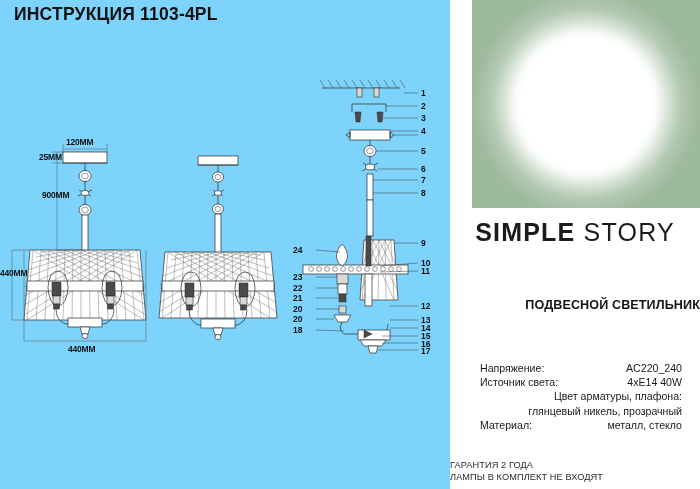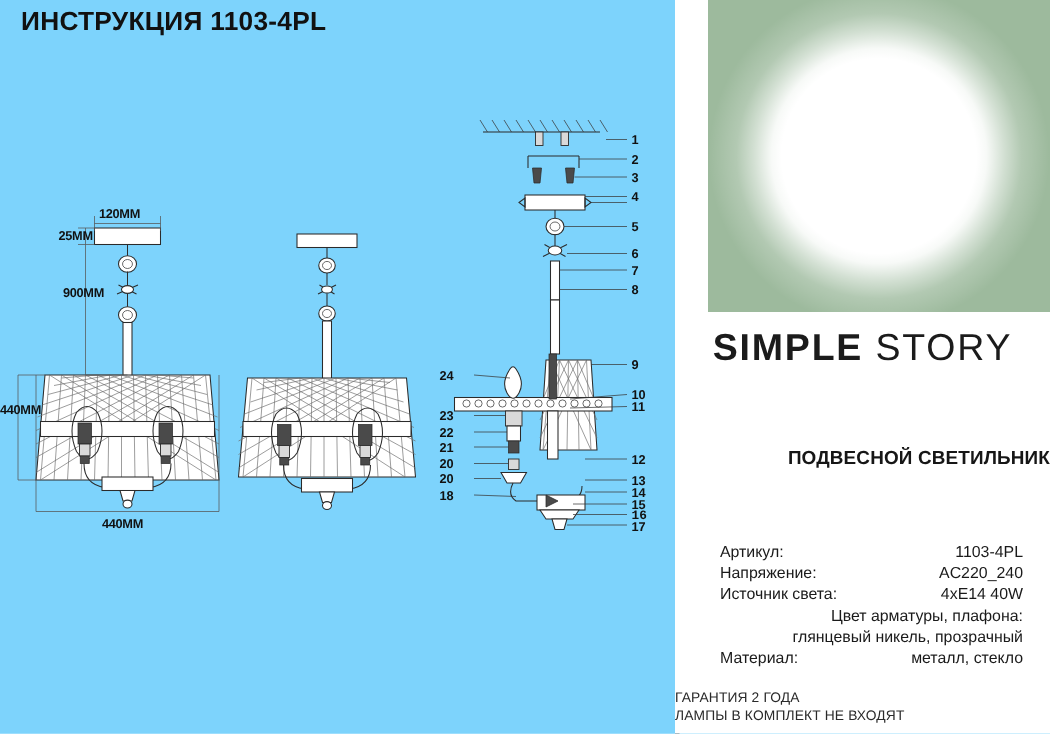--- a/index.html
+++ b/index.html
@@ -385,21 +385,21 @@
     <div class="callout" style="left:421px;top:164px;">6</div>
     <div class="callout" style="left:421px;top:175px;">7</div>
     <div class="callout" style="left:421px;top:188px;">8</div>
     <div class="callout" style="left:421px;top:238px;">9</div>
     <div class="callout" style="left:421px;top:258px;">10</div>
     <div class="callout" style="left:421px;top:266px;">11</div>
     <div class="callout" style="left:421px;top:301px;">12</div>
     <div class="callout" style="left:421px;top:315px;">13</div>
     <div class="callout" style="left:421px;top:323px;">14</div>
     <div class="callout" style="left:421px;top:331px;text-align:right;">15</div>
-    <div class="callout" style="left:421px;top:339px;font-family:Liberation Mono, monospace;">16</div>
+    <div class="callout" style="left:421px;top:339px;">16</div>
     <div class="callout" style="left:421px;top:346px;">17</div>
 
     <div class="callout" style="left:293px;top:245px;">24</div>
     <div class="callout" style="left:293px;top:272px;">23</div>
     <div class="callout" style="left:293px;top:283px;">22</div>
     <div class="callout" style="left:293px;top:293px;text-align:right;">21</div>
     <div class="callout" style="left:293px;top:304px;">20</div>
     <div class="callout" style="left:293px;top:314px;">20</div>
     <div class="callout" style="left:293px;top:325px;">18</div>
   </div>
@@ -412,24 +412,20 @@
       <div class="hero-glow"></div>
     </div>
 
     <div class="brand">
       <span class="b1">SIMPLE</span><span>&nbsp;</span><span class="b2">STORY</span>
     </div>
 
     <div class="product-type">ПОДВЕСНОЙ СВЕТИЛЬНИК</div>
 
     <div class="specs">
-      <div class="spec-row">
-        <span class="k">Артикул:</span>
-        <span class="v">1103-4PL</span>
-      </div>
       <div class="spec-row">
         <span class="k">Напряжение:</span>
         <span class="v">AC220_240</span>
       </div>
       <div class="spec-row">
         <span class="k">Источник света:</span>
         <span class="v">4xE14 40W</span>
       </div>
       <div class="spec-full">Цвет арматуры, плафона:</div>
       <div class="spec-cont">глянцевый никель, прозрачный</div>

